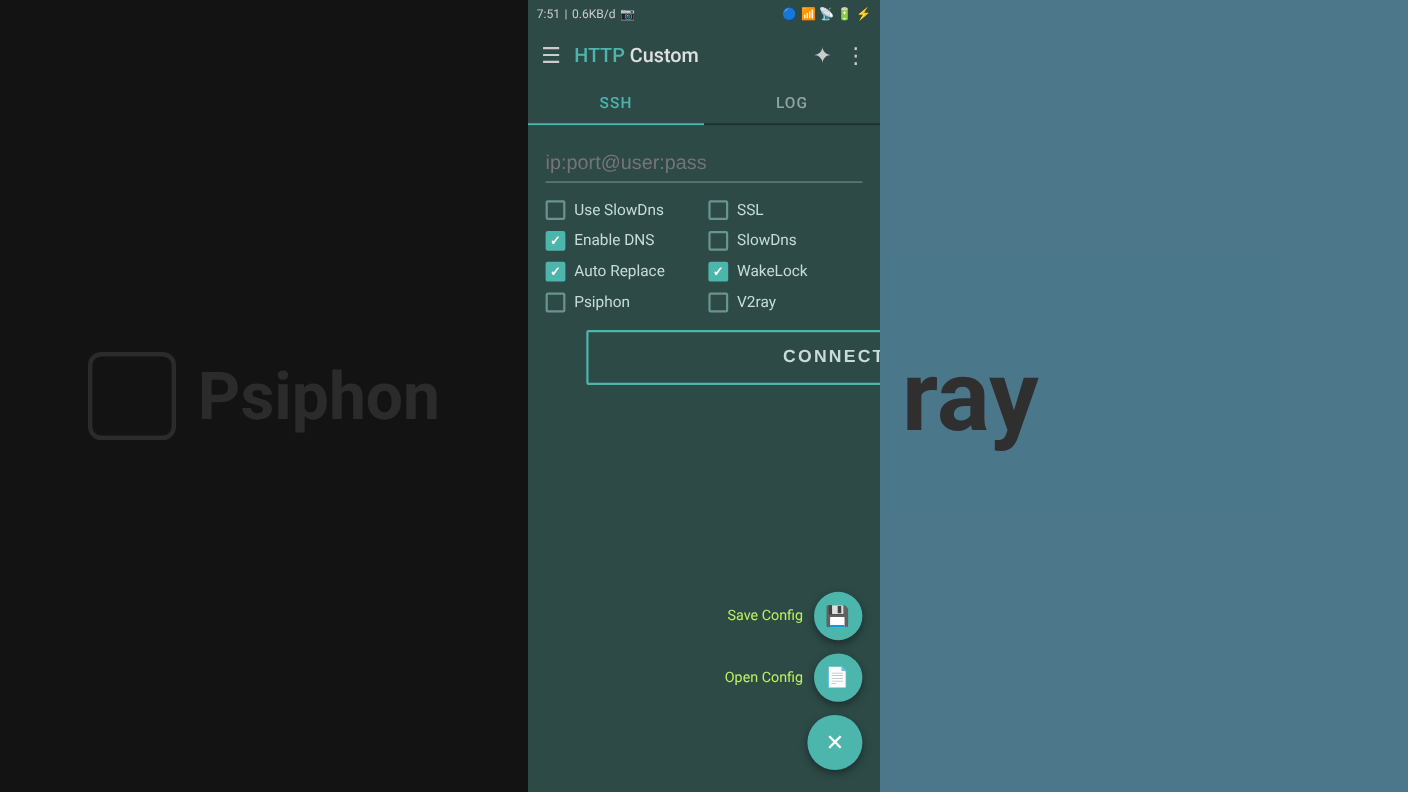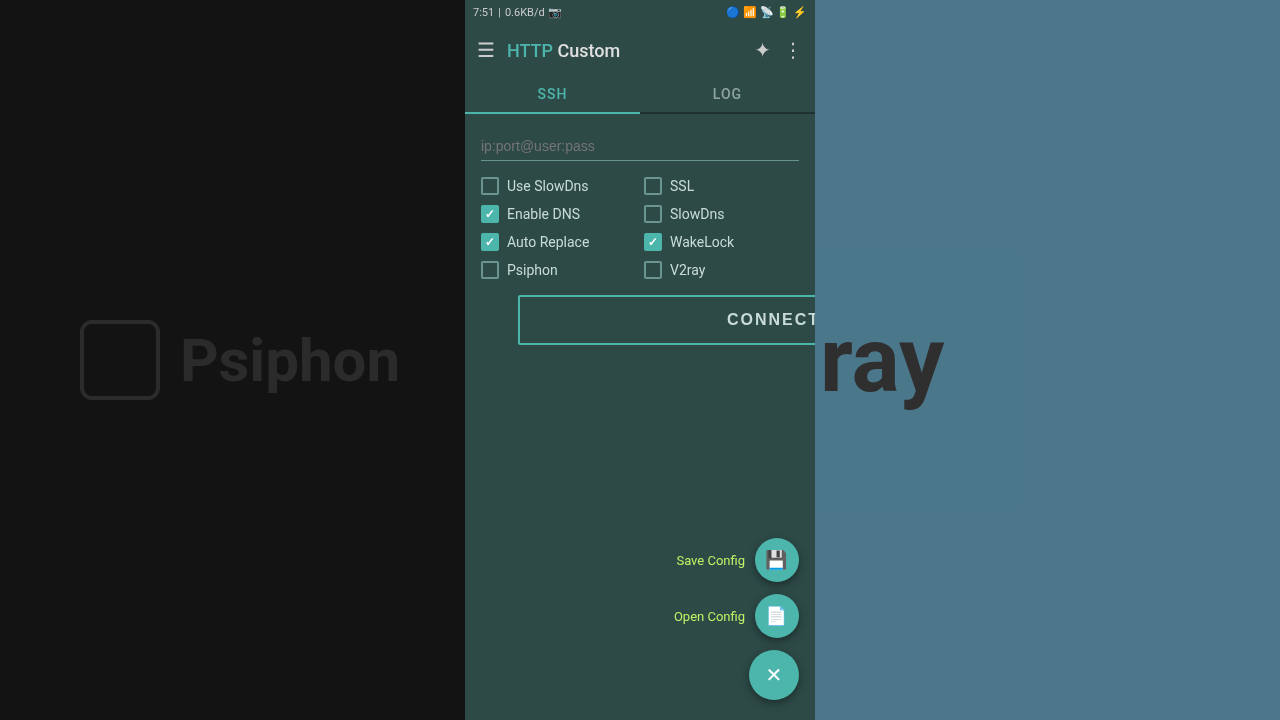--- a/index.html
+++ b/index.html
@@ -61,21 +61,21 @@
     }
     .bg-right-text {
       font-size: 90px;
       color: #444;
       font-weight: bold;
     }
 
     
     .phone-container {
       position: relative;
-      width: 350px;
+      width: 320px;
       height: 720px;
       background: #2d4a47;
       display: flex;
       flex-direction: column;
       overflow: hidden;
       z-index: 10;
     }
 
     
     .status-bar {
@@ -172,21 +172,21 @@
       position: relative;
     }
 
     
     .input-field {
       width: 100%;
       background: transparent;
       border: none;
       border-bottom: 1px solid #6a9490;
       color: #9abfbb;
-      font-size: 14px;
+      font-size: 18px;
       padding: 4px 0 6px;
       outline: none;
     }
 
     
     .checkboxes-grid {
       display: grid;
       grid-template-columns: 1fr 1fr;
       gap: 10px 8px;
     }

